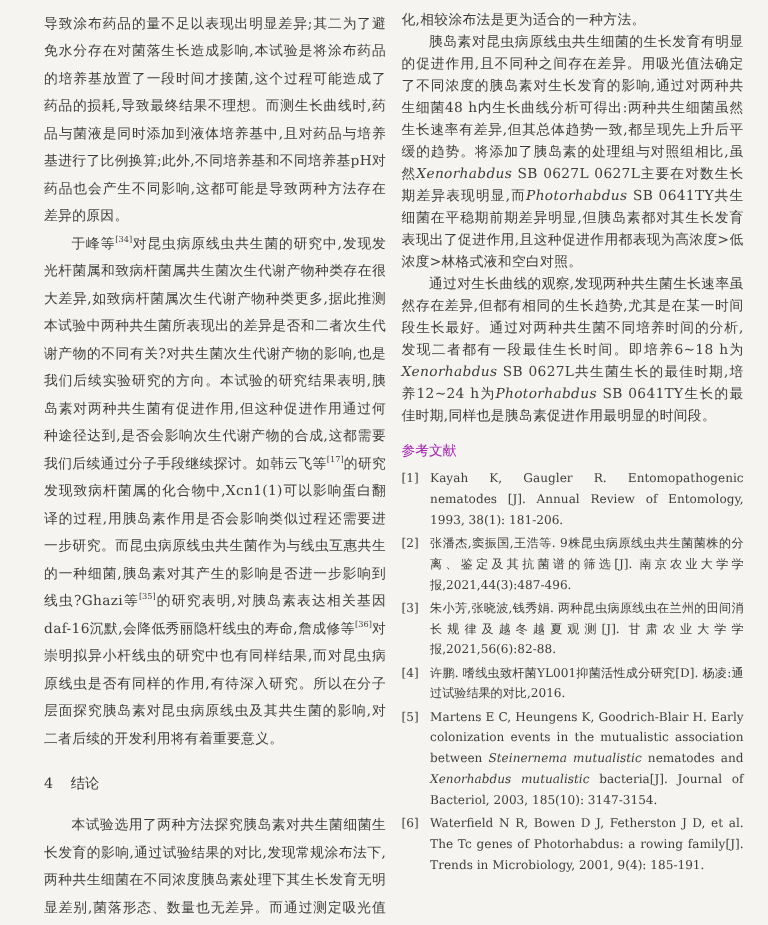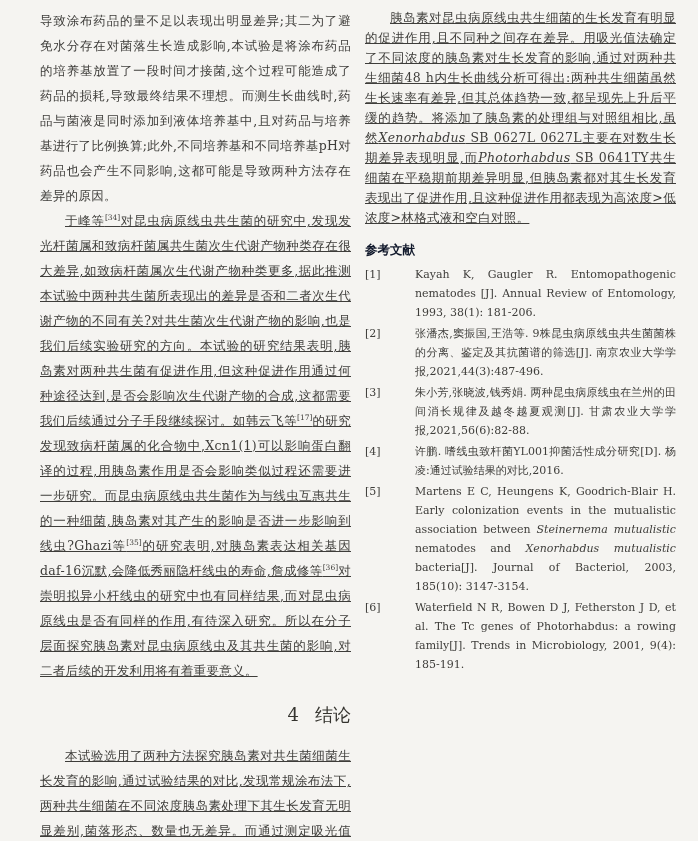--- a/index.html
+++ b/index.html
@@ -20,63 +20,64 @@
   }
   .col{width:311px;box-sizing:border-box;}
   .para{
     margin:0;
     font-size:12.5px;
     line-height:25px;
     text-align:justify;
     letter-spacing:0.3px;
   }
   .col-right .para{line-height:20px;}
-  .para.indent{text-indent:2em;text-decoration:underline;}
+  .para.indent{text-indent:2em;}
   .section-heading{
     margin:20px 0 16px 0;
-    font-size:18px;
+    font-size:13px;
     color:#35342f;
-    text-align:right;
   }
   .section-heading .num{margin-right:16px;}
   .refs-heading{
     margin:14px 0 6px 0;
     font-size:12.5px;
-    font-weight:bold;
-    color:#0f172a;
+    font-weight:normal;
+    color:#a21caf;
   }
   .ref{
     display:flex;
     font-size:11px;
     line-height:19px;
     margin:0 0 2px 0;
   }
   .ref-label{flex:none;width:26px;}
-  .ref-body{flex:1;text-align:justify;margin-left:24px;}
+  .ref-body{flex:1;text-align:justify;}
   .it{font-style:italic;}
   sup.cite{
     font-size:7.5px;
     line-height:0;
     vertical-align:super;
     letter-spacing:0;
   }
 </style>
 </head>
 <body>
 
 <div class="page">
   <div class="columns">
     <div class="col col-left" id="col-left">
         <p class="para"><span>导致涂布药品的量不足以表现出明显差异;其二为了避免水分存在对菌落生长造成影响,本试验是将涂布药品的培养基放置了一段时间才接菌,这个过程可能造成了药品的损耗,导致最终结果不理想。而测生长曲线时,药品与菌液是同时添加到液体培养基中,且对药品与培养基进行了比例换算;此外,不同培养基和不同培养基pH对药品也会产生不同影响,这都可能是导致两种方法存在差异的原因。</span></p>
         <p class="para indent"><span>于峰等</span><sup class="cite">[34]</sup><span>对昆虫病原线虫共生菌的研究中,发现发光杆菌属和致病杆菌属共生菌次生代谢产物种类存在很大差异,如致病杆菌属次生代谢产物种类更多,据此推测本试验中两种共生菌所表现出的差异是否和二者次生代谢产物的不同有关?对共生菌次生代谢产物的影响,也是我们后续实验研究的方向。本试验的研究结果表明,胰岛素对两种共生菌有促进作用,但这种促进作用通过何种途径达到,是否会影响次生代谢产物的合成,这都需要我们后续通过分子手段继续探讨。如韩云飞等</span><sup class="cite">[17]</sup><span>的研究发现致病杆菌属的化合物中,Xcn1(1)可以影响蛋白翻译的过程,用胰岛素作用是否会影响类似过程还需要进一步研究。而昆虫病原线虫共生菌作为与线虫互惠共生的一种细菌,胰岛素对其产生的影响是否进一步影响到线虫?Ghazi等</span><sup class="cite">[35]</sup><span>的研究表明,对胰岛素表达相关基因daf-16沉默,会降低秀丽隐杆线虫的寿命,詹成修等</span><sup class="cite">[36]</sup><span>对崇明拟异小杆线虫的研究中也有同样结果,而对昆虫病原线虫是否有同样的作用,有待深入研究。所以在分子层面探究胰岛素对昆虫病原线虫及其共生菌的影响,对二者后续的开发利用将有着重要意义。</span></p>
         <div class="section-heading"><span class="num">4</span><span>结论</span></div>
         <p class="para indent"><span>本试验选用了两种方法探究胰岛素对共生菌细菌生长发育的影响,通过试验结果的对比,发现常规涂布法下,两种共生细菌在不同浓度胰岛素处理下其生长发育无明显差别,菌落形态、数量也无差异。而通过测定吸光值绘制生长曲线发现,不同浓度胰岛素对两种共生菌的生长发育表现出一定的促进作用。由此可得出,吸光值法测定生长曲线,能清晰的反映出共生菌在不同浓度胰岛素下生长发育的变</span></p>
       </div>
     <div class="col col-right" id="col-right">
+        <p class="para"><span>化,相较涂布法是更为适合的一种方法。</span></p>
         <p class="para indent"><span>胰岛素对昆虫病原线虫共生细菌的生长发育有明显的促进作用,且不同种之间存在差异。用吸光值法确定了不同浓度的胰岛素对生长发育的影响,通过对两种共生细菌48 h内生长曲线分析可得出:两种共生细菌虽然生长速率有差异,但其总体趋势一致,都呈现先上升后平缓的趋势。将添加了胰岛素的处理组与对照组相比,虽然</span><span class="it">Xenorhabdus</span><span> SB 0627L 0627L主要在对数生长期差异表现明显,而</span><span class="it">Photorhabdus</span><span> SB 0641TY共生细菌在平稳期前期差异明显,但胰岛素都对其生长发育表现出了促进作用,且这种促进作用都表现为高浓度&gt;低浓度&gt;林格式液和空白对照。</span></p>
+        <p class="para indent"><span>通过对生长曲线的观察,发现两种共生菌生长速率虽然存在差异,但都有相同的生长趋势,尤其是在某一时间段生长最好。通过对两种共生菌不同培养时间的分析,发现二者都有一段最佳生长时间。即培养6~18 h为</span><span class="it">Xenorhabdus</span><span> SB 0627L共生菌生长的最佳时期,培养12~24 h为</span><span class="it">Photorhabdus</span><span> SB 0641TY生长的最佳时期,同样也是胰岛素促进作用最明显的时间段。</span></p>
         <div class="refs-heading">参考文献</div>
         <div class="ref">
           <span class="ref-label">[1]</span>
           <span class="ref-body"><span>Kayah K, Gaugler R. Entomopathogenic nematodes [J]. Annual Review of Entomology, 1993, 38(1): 181-206.</span></span>
         </div>
         <div class="ref">
           <span class="ref-label">[2]</span>
           <span class="ref-body"><span>张潘杰,窦振国,王浩等. 9株昆虫病原线虫共生菌菌株的分离、鉴定及其抗菌谱的筛选[J]. 南京农业大学学报,2021,44(3):487-496.</span></span>
         </div>
         <div class="ref">

